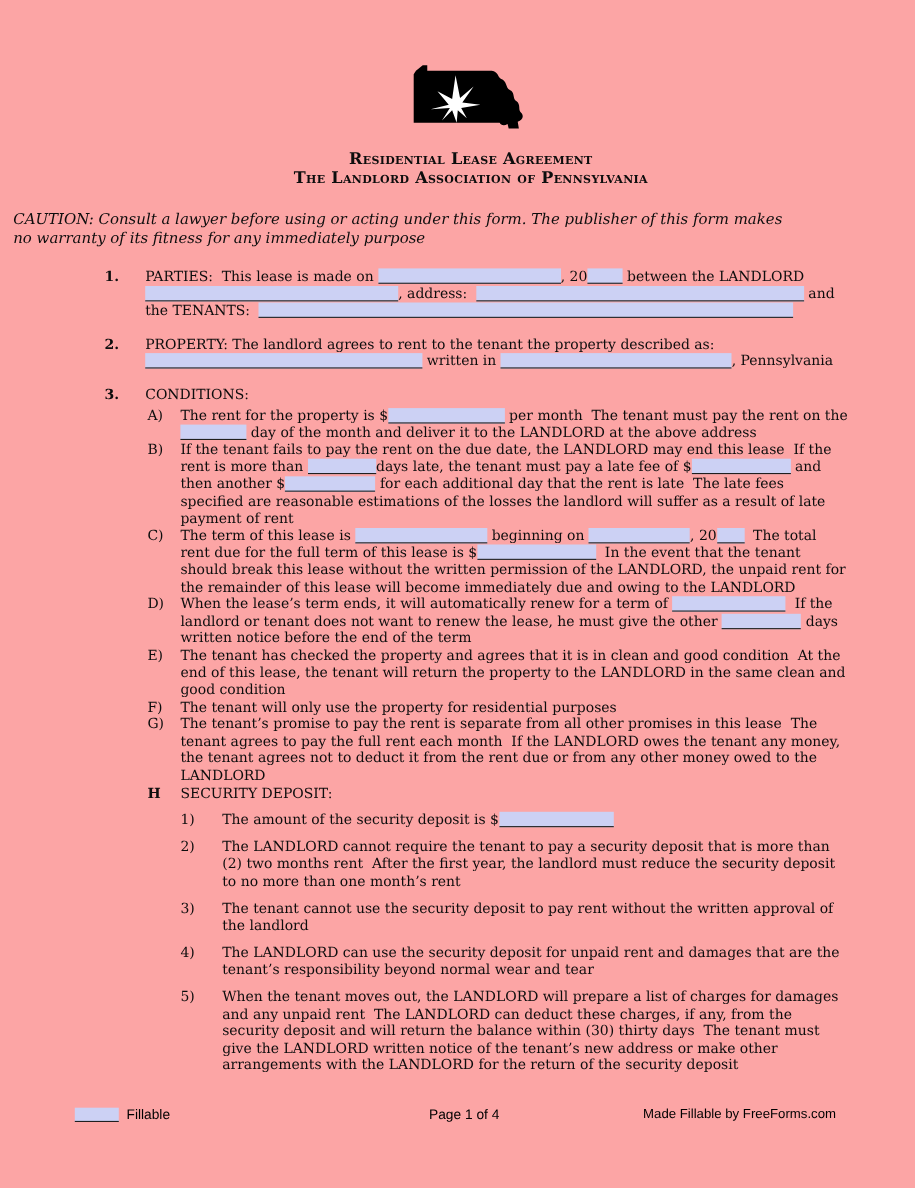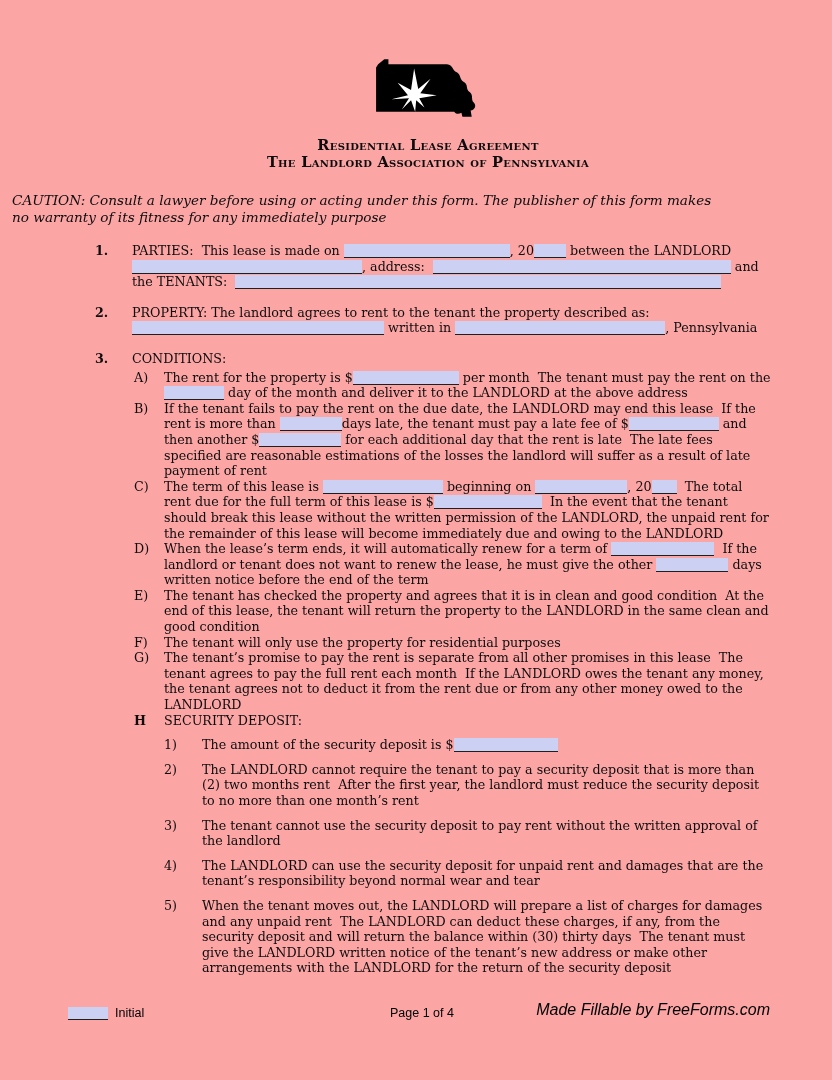--- a/index.html
+++ b/index.html
@@ -31,21 +31,21 @@
   .field{
     display:inline-block;height:13px;
     background:var(--field-bg,#ccd1f4);
     border-bottom:1px solid #1f1f1f;
     vertical-align:-3px;
   }
   .footer{position:absolute;left:0;right:0;bottom:60px;height:18px;
     font-family:"Liberation Sans","DejaVu Sans",sans-serif;font-size:12.5px;color:#000;}
   .footer-left{position:absolute;left:68px;bottom:0;display:flex;align-items:flex-end;gap:7px;}
   .footer-center{position:absolute;left:0;right:0;bottom:0;text-align:center;margin-top:46px;}
-  .footer-right{position:absolute;right:74px;bottom:1px;font-size:16px;font-style:italic;}
+  .footer-right{position:absolute;right:84px;bottom:1px;font-size:12px;}
   .footer .field{height:12px;vertical-align:-2px;}
 </style>
 </head>
 <body>
 
 <div class="page">
 
   <div class="logo-wrap">
     <svg width="110" height="64" viewBox="0 0 107 62" role="img">
       <path fill="#000000" d="M3,11 L5,8 L11,3 L15,3 L15,8 L72,8
@@ -82,19 +82,19 @@
       </div>
       <div class="sec">
         <span class="sec-num">3.</span>
         <div class="sec-body"><b>CONDITIONS:</b><div class="sublist"><div class="sub"><span class="sub-num">A)</span><div class="sub-body"><span>The rent for the property is $</span><span class="field" style="width: 106px;"></span><span> per month  The tenant </span><b>must pay</b><span> the rent on the </span><span class="field" style="width: 60px;"></span><span> day of the month and deliver it to the </span><b>LANDLORD</b><span> at the above address</span></div></div><div class="sub"><span class="sub-num">B)</span><div class="sub-body"><span>If the tenant fails to pay the rent on the due date, the </span><b>LANDLORD</b><span> may end this lease  If the rent is more than </span><span class="field" style="width: 62px;"></span><span>days late, the tenant must pay a late fee of $</span><span class="field" style="width: 90px;"></span><span> and then another $</span><span class="field" style="width: 82px;"></span><span> for each additional day that the rent is late  The late fees specified are reasonable estimations of the losses the landlord will suffer as a result of late payment of rent</span></div></div><div class="sub"><span class="sub-num">C)</span><div class="sub-body"><span>The term of this lease is </span><span class="field" style="width: 120px;"></span><span> beginning on </span><span class="field" style="width: 92px;"></span><span>, 20</span><span class="field" style="width: 25px;"></span><span>  The total rent due for the full term of this lease is $</span><span class="field" style="width: 108px;"></span><span>  In the event that the tenant should break this lease without the written permission of the </span><b>LANDLORD</b><span>, the unpaid rent for the remainder of this lease will become immediately due and owing to the </span><b>LANDLORD</b></div></div><div class="sub"><span class="sub-num">D)</span><div class="sub-body"><span>When the lease’s term ends, it will automatically renew for a term of </span><span class="field" style="width: 103px;"></span><span>  If the landlord or tenant does not want to renew the lease, he must give the other </span><span class="field" style="width: 72px;"></span><span> days written notice before the end of the term</span></div></div><div class="sub"><span class="sub-num">E)</span><div class="sub-body"><span>The tenant has checked the property and agrees that it is in clean and good condition  At the end of this lease, the tenant will return the property to the </span><b>LANDLORD</b><span> in the same clean and good condition</span></div></div><div class="sub"><span class="sub-num">F)</span><div class="sub-body"><span>The tenant will only use the property for residential purposes</span></div></div><div class="sub"><span class="sub-num">G)</span><div class="sub-body"><span>The tenant’s promise to pay the rent is separate from all other promises in this lease  The tenant agrees to pay the full rent each month  If the </span><b>LANDLORD</b><span> owes the tenant any money, the tenant agrees not to deduct it from the rent due or from any other money owed to the </span><b>LANDLORD</b></div></div><div class="sub"><span class="sub-num hd">H</span><div class="sub-body"><b>SECURITY DEPOSIT:</b><div class="subsub"><span class="subsub-num">1)</span><div class="subsub-body"><span>The amount of the security deposit is $</span><span class="field" style="width: 104px;"></span></div></div><div class="subsub"><span class="subsub-num">2)</span><div class="subsub-body"><span>The </span><b>LANDLORD</b><span> cannot require the tenant to pay a security deposit that is more than (2) two months rent  After the first year, the landlord must reduce the security deposit to no more than one month’s rent</span></div></div><div class="subsub"><span class="subsub-num">3)</span><div class="subsub-body"><span>The tenant cannot use the security deposit to pay rent without the written approval of the landlord</span></div></div><div class="subsub"><span class="subsub-num">4)</span><div class="subsub-body"><span>The </span><b>LANDLORD</b><span> can use the security deposit for unpaid rent and damages that are the tenant’s responsibility beyond normal wear and tear</span></div></div><div class="subsub"><span class="subsub-num">5)</span><div class="subsub-body"><span>When the tenant moves out, the </span><b>LANDLORD</b><span> will prepare a list of charges for damages and any unpaid rent  The </span><b>LANDLORD</b><span> can deduct these charges, if any, from the security deposit and will return the balance within (30) thirty days  The tenant must give the </span><b>LANDLORD</b><span> written notice of the tenant’s new address or make other arrangements with the </span><b>LANDLORD</b><span> for the return of the security deposit</span></div></div></div></div></div></div>
       </div>
     </div>
 
   <div class="footer">
     <div class="footer-left">
       <span class="field" id="initial-field" style="width: 40px;"></span>
-      <span>Initial</span>
+      <span>Fillable</span>
     </div>
     <div class="footer-center">Page 1 of 4</div>
     <div class="footer-right">Made Fillable by FreeForms.com</div>
   </div>
 
 </div>
 
 </body></html>

